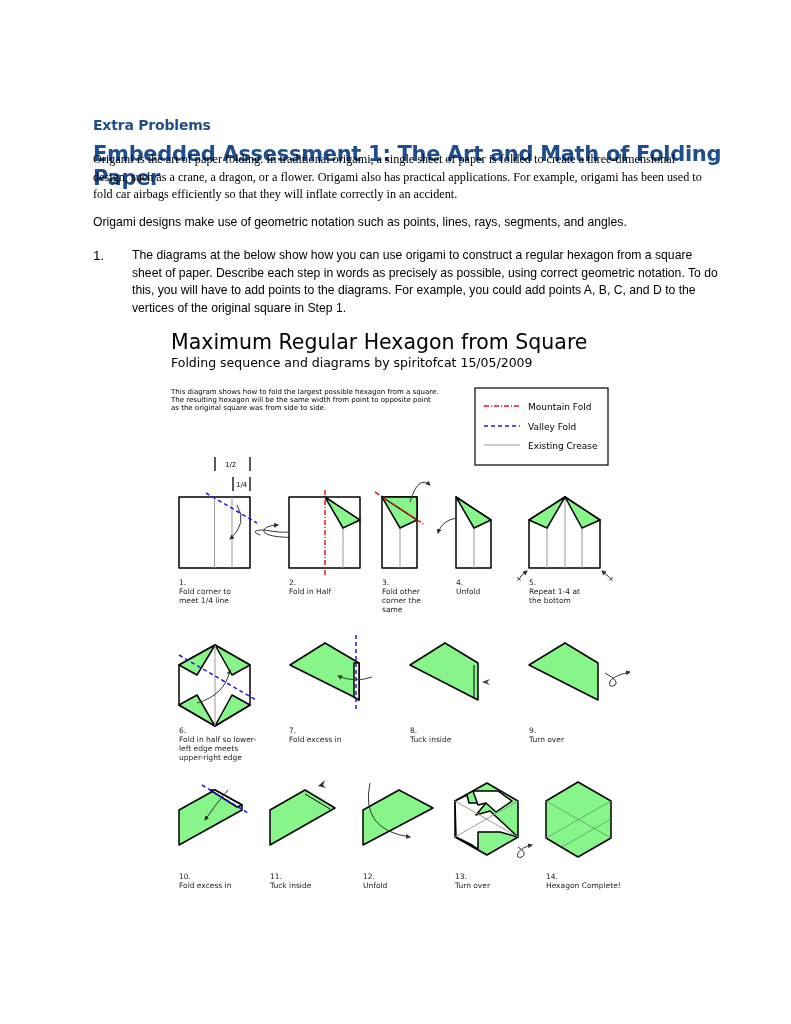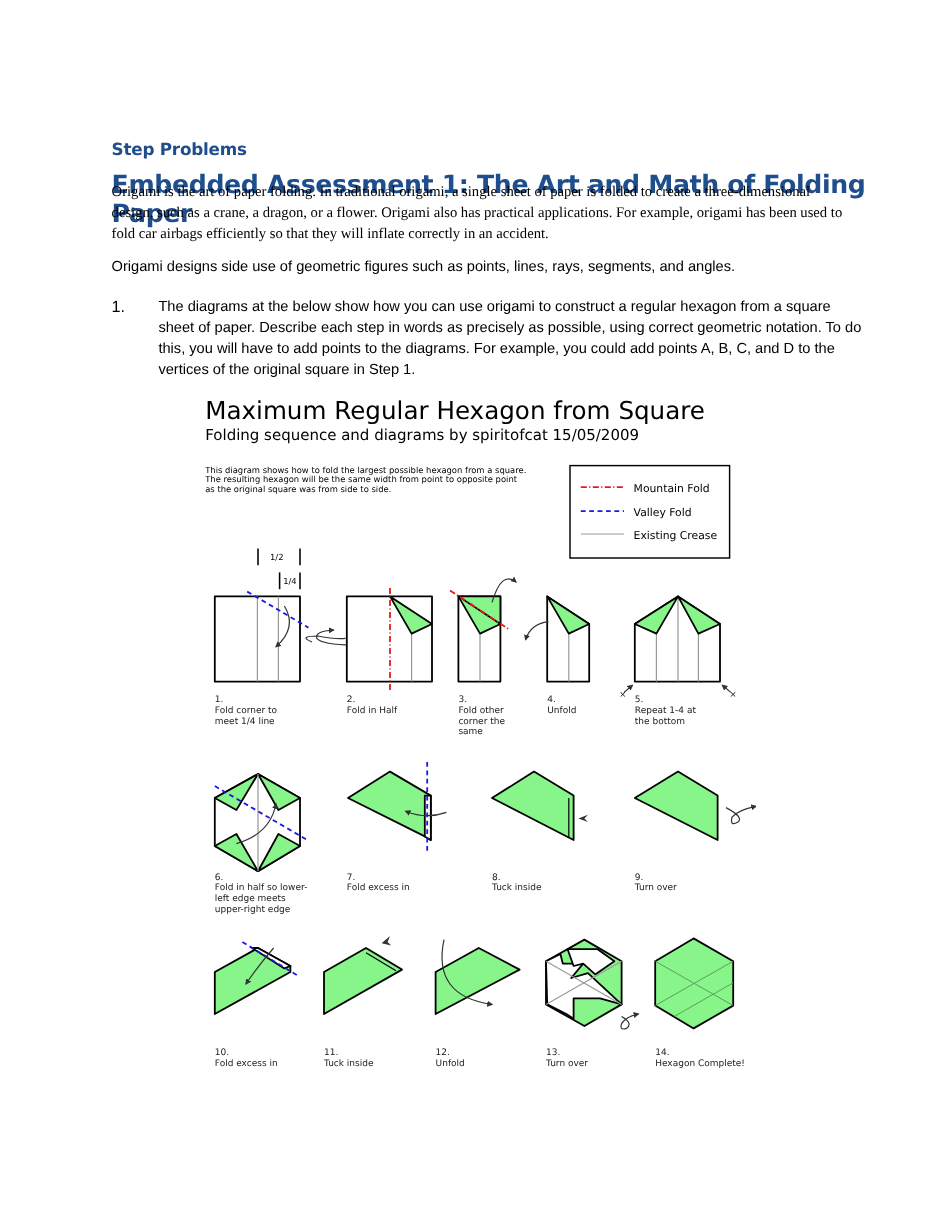--- a/index.html
+++ b/index.html
@@ -23,23 +23,23 @@
   .crease { stroke: #999; stroke-width: 1; fill: none; }
   .valley { stroke: #1a1ae6; stroke-width: 1.5; stroke-dasharray: 4 3; fill: none; }
   .mountain { stroke: #e61a1a; stroke-width: 1.5; stroke-dasharray: 5 2 1 2; fill: none; }
   .arrow { stroke: #333; stroke-width: 1; fill: none; }
   .arrowhead { fill: #333; }
 </style>
 </head>
 <body>
 
 <div class="title">Embedded Assessment 1: The Art and Math of Folding Paper</div>
-<div class="subtitle">Step Problems</div>
+<div class="subtitle">Extra Problems</div>
 <div class="para p1">Origami is the art of paper folding. In traditional origami, a single sheet of paper is folded to create a three-dimensional design, such as a crane, a dragon, or a flower. Origami also has practical applications. For example, origami has been used to fold car airbags efficiently so that they will inflate correctly in an accident.</div>
-<div class="para p2">Origami designs side use of geometric figures such as points, lines, rays, segments, and angles.</div>
+<div class="para p2">Origami designs make use of geometric notation such as points, lines, rays, segments, and angles.</div>
 <div class="q-num">1.</div>
 <div class="q-text">The diagrams at the below show how you can use origami to construct a regular hexagon from a square sheet of paper. Describe each step in words as precisely as possible, using correct geometric notation. To do this, you will have to add points to the diagrams.  For example, you could add points A, B, C, and D to the vertices of the original square in Step 1.</div>
 
 <svg id="diagram" width="470" height="580" viewBox="0 0 470 580" xmlns="http://www.w3.org/2000/svg">
   <defs>
     <marker id="ah" viewBox="0 0 10 10" refX="8" refY="5" markerWidth="5" markerHeight="5" orient="auto">
       <path d="M0,0 L10,5 L0,10 z" class="arrowhead"></path>
     </marker>
   </defs>
 

